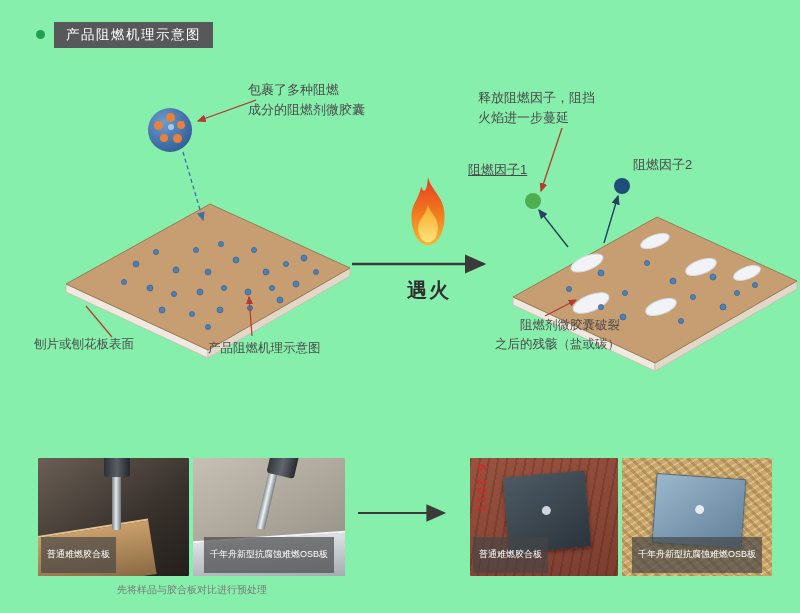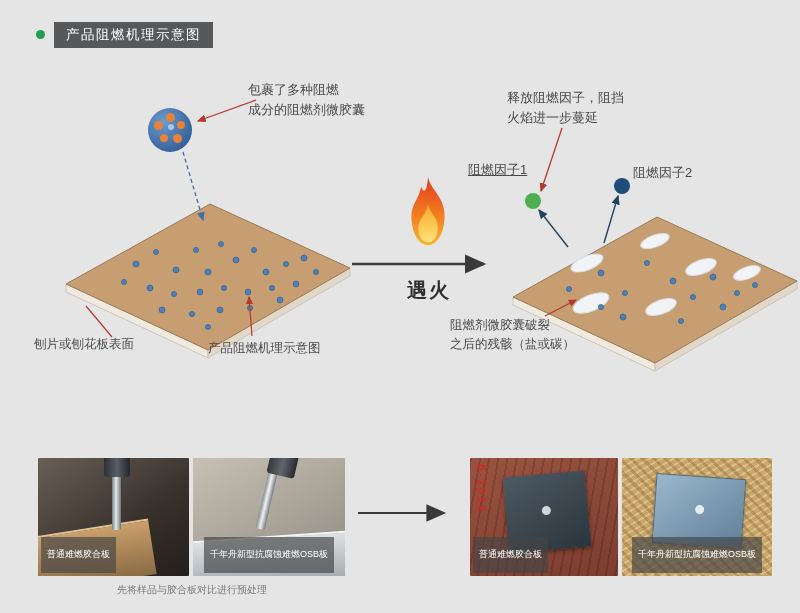--- a/index.html
+++ b/index.html
@@ -1,16 +1,16 @@
 <!DOCTYPE html>
 <html><head>
 <meta charset="utf-8">
 <style>
   html,body{margin:0;padding:0;background:#fff;}
-  .canvas{position:relative;width:800px;height:613px;background:#e5e5e5;overflow:hidden;
+  .canvas{position:relative;width:800px;height:613px;background:#86efac;overflow:hidden;
           font-family:"Liberation Sans","DejaVu Sans",sans-serif;color:#4a4a4a;}
   .section-header{position:absolute;display:flex;align-items:center;gap:9px;}
   .bullet{width:9px;height:9px;border-radius:50%;background:#1fa04e;flex:0 0 auto;}
   .header-box{background:#57585a;color:#fff;font-size:13.5px;letter-spacing:1.5px;
               padding:4px 12px;line-height:1.3;}
   .note{position:absolute;color:#4a4a4a;font-size:13px;line-height:1.5;}
   .preline{white-space:pre-line;}
   .small-note{font-size:12.5px;}
   .fire-text{position:absolute;font-size:20px;font-weight:600;color:#2f2f2f;letter-spacing:2px;text-align:center;}
   .caption{position:absolute;color:#7a7a7a;font-size:10px;text-align:center;line-height:1.4;}
@@ -149,25 +149,25 @@
     <line x1="358" y1="513" x2="444" y2="513" stroke="#3a3a3a" stroke-width="2.2" marker-end="url(#mBlack)"></line>
     <circle cx="533" cy="201" r="8" fill="#4daf4f"></circle>
     <circle cx="622" cy="186" r="8" fill="#1f4d7a"></circle>
   </svg>
 
   <div class="note preline" style="left:248px;top:80px;width:170px;">包裹了多种阻燃
 成分的阻燃剂微胶囊</div>
   <div class="note small-note" style="left:34px;top:335px;">刨片或刨花板表面</div>
   <div class="note small-note" style="left:208px;top:339px;">产品阻燃机理示意图</div>
   <div class="fire-text" style="left:400px;top:277px;width:58px;">遇火</div>
-  <div class="note preline" style="left:507px;top:88px;width:170px;">释放阻燃因子，阻挡
+  <div class="note preline" style="left:478px;top:88px;width:170px;">释放阻燃因子，阻挡
 火焰进一步蔓延</div>
   <div class="note" style="left:468px;top:160px;font-size:13px;text-decoration:underline;">阻燃因子1</div>
-  <div class="note" style="left:633px;top:163px;font-size:13px;">阻燃因子2</div>
-  <div class="note preline small-note" style="left:450px;top:316px;width:160px;">阻燃剂微胶囊破裂
+  <div class="note" style="left:633px;top:155px;font-size:13px;">阻燃因子2</div>
+  <div class="note preline small-note" style="left:460px;top:316px;width:160px;text-align:right;">阻燃剂微胶囊破裂
 之后的残骸（盐或碳）</div>
 
 
   <div class="photo" style="left:38px;top:458px;width:151px;height:118px;background:linear-gradient(145deg,#6a5f55,#37302b 60%,#241f1c);">
     <div style="position:absolute;left:-10px;bottom:-8px;width:125px;height:54px;background:linear-gradient(#caa06b,#8a6a44);transform:rotate(-9deg);border-top:2px solid #e2c193;"></div>
     <div style="position:absolute;left:74px;top:10px;width:9px;height:62px;background:linear-gradient(90deg,#777e84,#e6eaec 45%,#6d747a);border-radius:2px;"></div>
     <div style="position:absolute;left:66px;top:-5px;width:26px;height:24px;background:linear-gradient(90deg,#2c2f33,#595f66,#23262a);border-radius:3px;"></div>
     <div class="photo-label" style="left:3px;bottom:3px;">普通难燃胶合板</div>
   </div>
 

